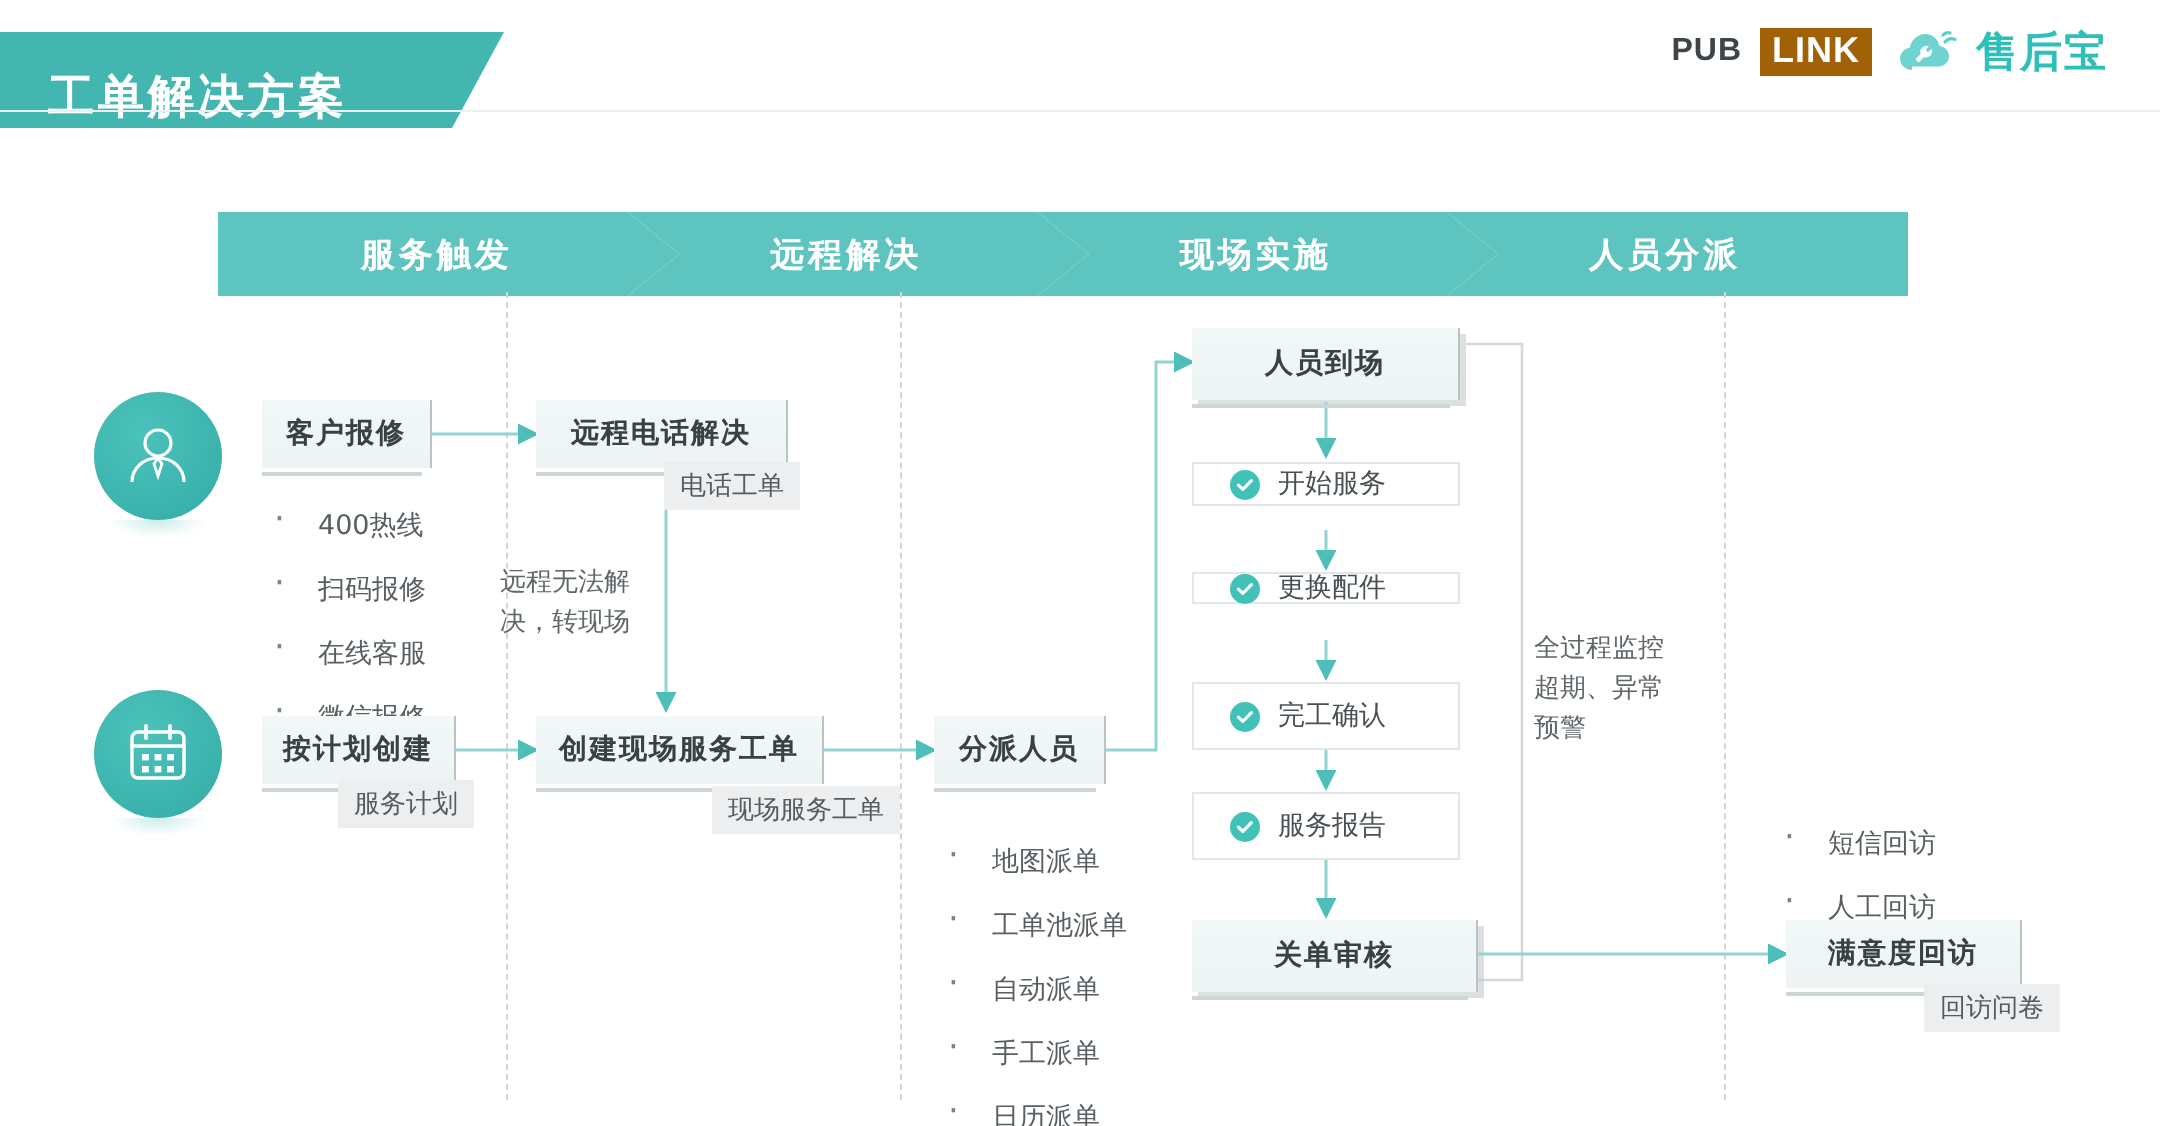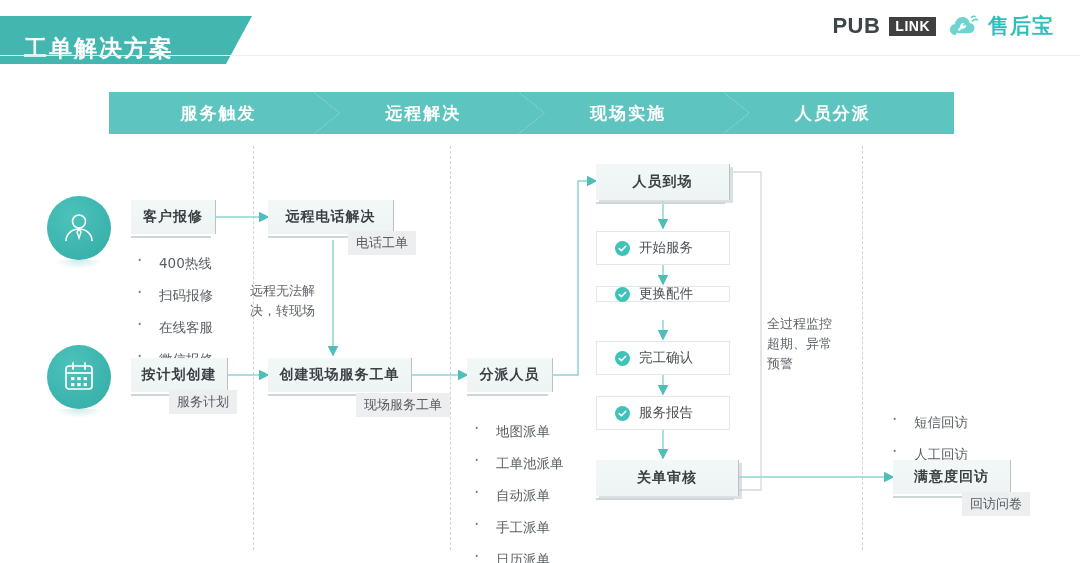--- a/index.html
+++ b/index.html
@@ -20,32 +20,32 @@
     background: #43b6b0;
     clip-path: polygon(0 0, 252px 0, 226px 48px, 0 48px);
     display: flex; align-items: flex-end; margin-top: 16px;
   }
   .title-text {
     color: #ffffff; font-size: 23px; font-weight: bold;
     letter-spacing: 2px; padding-left: 24px;
     font-family: "DejaVu Sans", "Liberation Sans", sans-serif;
   }
   .logo { position: absolute; right: 26px; top: 12px; display: flex; align-items: center; gap: 9px; }
-  .logo-pub { font-size: 22px; font-weight: bold; color: #3d4548; letter-spacing: 0.5px; }
+  .logo-pub { font-size: 16px; font-weight: bold; color: #3d4548; letter-spacing: 0.5px; }
   .logo-link {
-    font-size: 14px; font-weight: bold; color: #ffffff;
-    background: #404040; padding: 1px 6px 2px 6px; letter-spacing: 0.5px;
+    font-size: 18px; font-weight: bold; color: #ffffff;
+    background: #a16207; padding: 1px 6px 2px 6px; letter-spacing: 0.5px;
   }
   .logo-mark { margin-left: 4px; display: flex; align-items: center; }
   .logo-cn { font-size: 21px; font-weight: bold; color: #2fbfbb; letter-spacing: 1px;
              font-family: "DejaVu Sans", "Liberation Sans", sans-serif; }
   .header-rule { position: absolute; left: 0; top: 55px; width: 1080px; height: 1px; background: #eceff0; }
 
   
-  .stages { position: absolute; left: 62px; top: 92px; width: 892px; height: 42px; display: flex; padding-left: 47px; }
+  .stages { position: absolute; left: 62px; top: 106px; width: 892px; height: 42px; display: flex; padding-left: 47px; }
   .stage {
     flex: 1; background: #5ec4bf; color: #ffffff;
     display: flex; align-items: center; justify-content: center;
     font-size: 17px; font-weight: bold; letter-spacing: 2px;
     position: relative;
     font-family: "DejaVu Sans", "Liberation Sans", sans-serif;
   }
   .stage:first-child { clip-path: polygon(0 0, calc(100% - 26px) 0, 100% 50%, calc(100% - 26px) 100%, 0 100%); }
   .stage:not(:first-child):not(:last-child) {
     clip-path: polygon(0 0, calc(100% - 26px) 0, 100% 50%, calc(100% - 26px) 100%, 0 100%, 26px 50%);
@@ -234,21 +234,21 @@
 <div class="box" style="left:131px; top:358px; width:97px; height:34px;">
   <span>按计划创建</span>
 </div>
 <div class="chip" style="left:169px; top:390px;">
   <span>服务计划</span>
 </div>
 
 <div class="box" style="left:268px; top:200px; width:126px; height:34px;">
   <span>远程电话解决</span>
 </div>
-<div class="chip" style="left:348px; top:231px;">
+<div class="chip" style="left:332px; top:231px;">
   <span>电话工单</span>
 </div>
 
 <div class="note" style="left:250px; top:282px;">远程无法解
 决，转现场</div>
 
 <div class="box" style="left:268px; top:358px; width:144px; height:34px;">
   <span>创建现场服务工单</span>
 </div>
 <div class="chip" style="left:356px; top:393px;">
@@ -263,21 +263,21 @@
   <li>工单池派单</li>
   <li>自动派单</li>
   <li>手工派单</li>
   <li>日历派单</li>
 </ul>
 
 <div class="box shadowed" style="left:596px; top:164px; width:134px; height:36px;">
   <span>人员到场</span>
 </div>
 
-<div class="step" style="left:596px; top:231px; width:134px; height:34px;">
+<div class="step" style="left:596px; top:231px; width:134px; height:22px;">
   <span class="check">
     <svg width="9" height="9" viewBox="0 0 9 9">
         <path d="M1.2 4.6 L3.4 6.7 L7.7 2.3" stroke="#ffffff" stroke-width="1.6" fill="none" stroke-linecap="round" stroke-linejoin="round"></path>
       </svg>
   </span>
   <span>开始服务</span>
 </div>
 
 <div class="step" style="left:596px; top:286px; width:134px; height:16px;">
   <span class="check">

